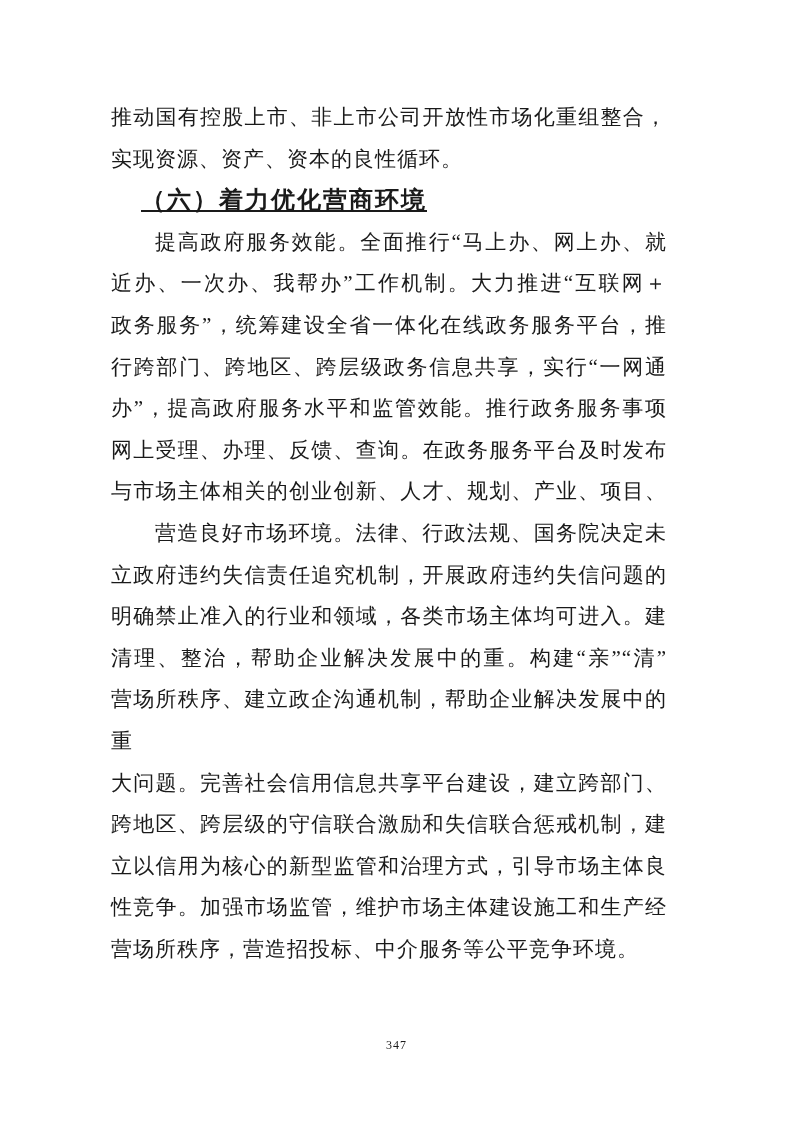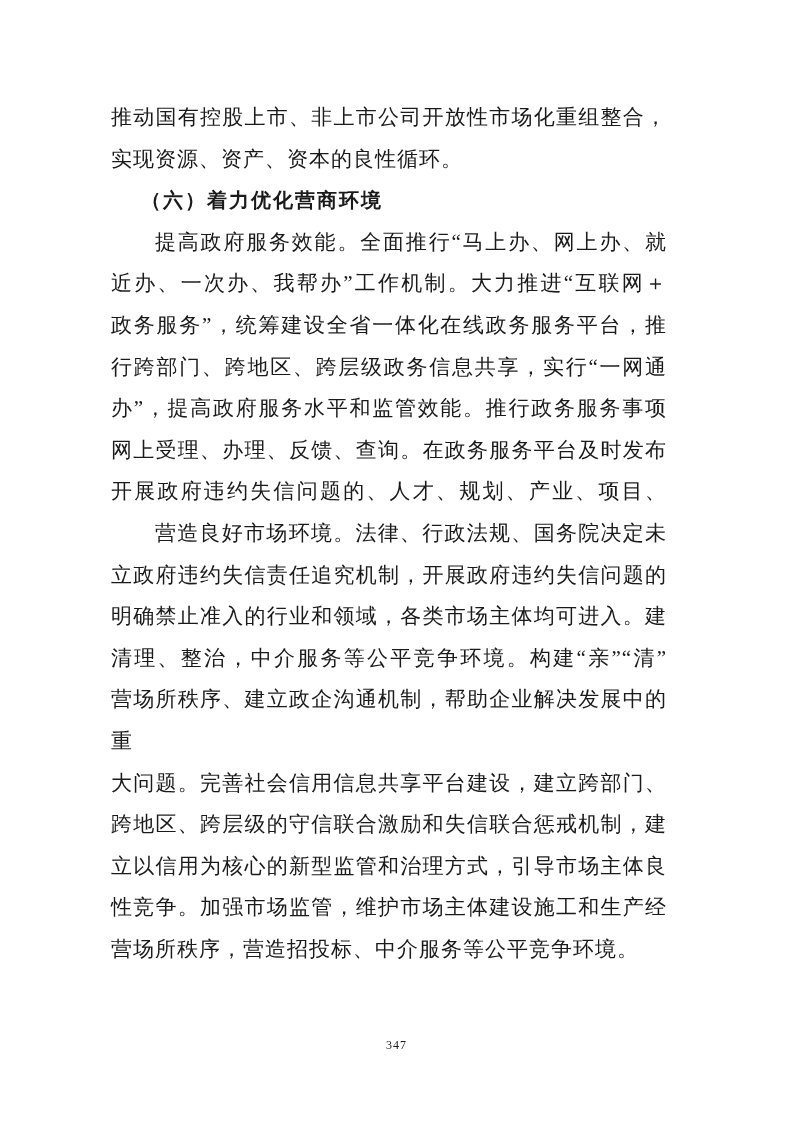--- a/index.html
+++ b/index.html
@@ -31,23 +31,24 @@
   }
   .line.fill {
     text-align-last: justify;
   }
   .line.indent {
     text-indent: 44px;
   }
   .block.heading .line {
     text-indent: 30px;
     font-weight: 700;
-    font-size: 20px;
+    font-size: 24px;
     letter-spacing: 2px;
     text-align: left;
+    text-decoration: underline;
   }
   .page-number {
     position: absolute;
     top: 1038px;
     left: 0;
     right: 0;
     text-align: center;
     font-size: 12px;
     letter-spacing: 1px;
     color: #1a1a1a;
@@ -65,27 +66,27 @@
       <div class="block heading">
         <div class="line">（六）着力优化营商环境</div>
       </div>
       <div class="block paragraph">
         <div class="line fill indent">提高政府服务效能。全面推行“马上办、网上办、就</div>
         <div class="line fill">近办、一次办、我帮办”工作机制。大力推进“互联网＋</div>
         <div class="line fill">政务服务”，统筹建设全省一体化在线政务服务平台，推</div>
         <div class="line fill">行跨部门、跨地区、跨层级政务信息共享，实行“一网通</div>
         <div class="line fill">办”，提高政府服务水平和监管效能。推行政务服务事项</div>
         <div class="line fill">网上受理、办理、反馈、查询。在政务服务平台及时发布</div>
-        <div class="line fill">开展政府违约失信问题的、人才、规划、产业、项目、</div>
+        <div class="line fill">与市场主体相关的创业创新、人才、规划、产业、项目、</div>
       </div>
       <div class="block paragraph">
         <div class="line fill indent">营造良好市场环境。法律、行政法规、国务院决定未</div>
         <div class="line fill">立政府违约失信责任追究机制，开展政府违约失信问题的</div>
         <div class="line fill">明确禁止准入的行业和领域，各类市场主体均可进入。建</div>
-        <div class="line fill">清理、整治，中介服务等公平竞争环境。构建“亲”“清”</div>
+        <div class="line fill">清理、整治，帮助企业解决发展中的重。构建“亲”“清”</div>
         <div class="line fill">营场所秩序、建立政企沟通机制，帮助企业解决发展中的重</div>
         <div class="line fill">大问题。完善社会信用信息共享平台建设，建立跨部门、</div>
         <div class="line fill">跨地区、跨层级的守信联合激励和失信联合惩戒机制，建</div>
         <div class="line fill">立以信用为核心的新型监管和治理方式，引导市场主体良</div>
         <div class="line fill">性竞争。加强市场监管，维护市场主体建设施工和生产经</div>
         <div class="line">营场所秩序，营造招投标、中介服务等公平竞争环境。</div>
       </div>
     </div>
   <div class="page-number" style="color: rgb(26, 26, 26);">347</div>
 </div>

